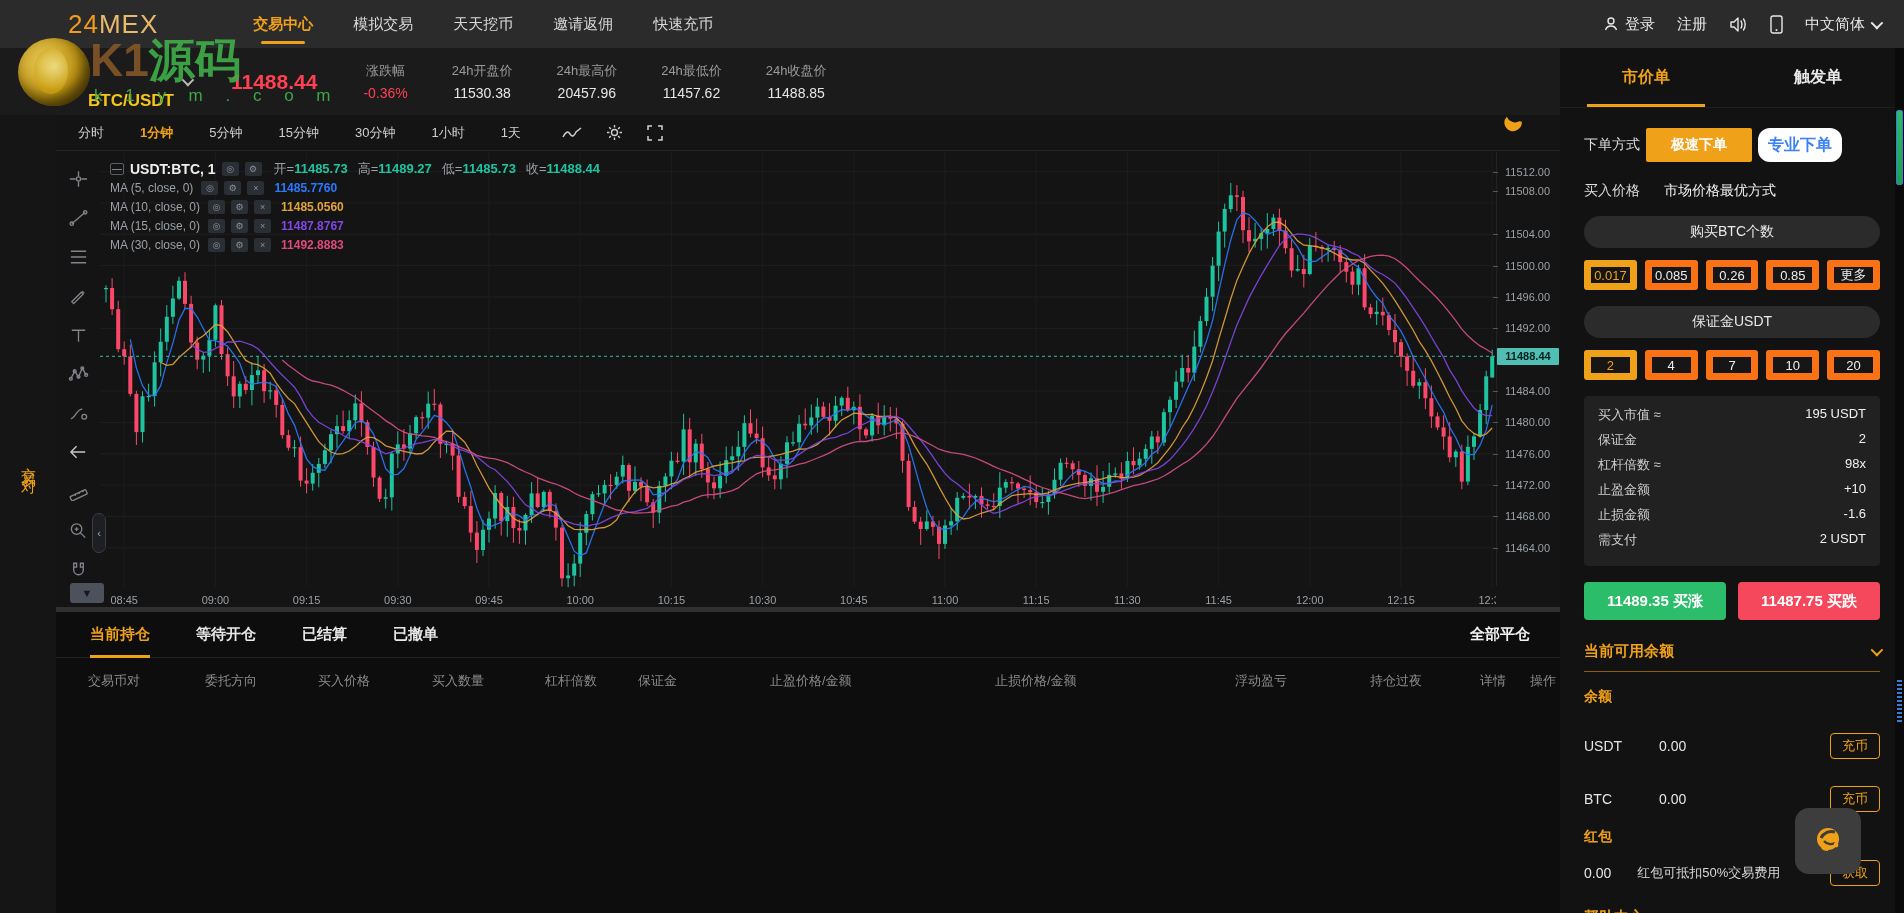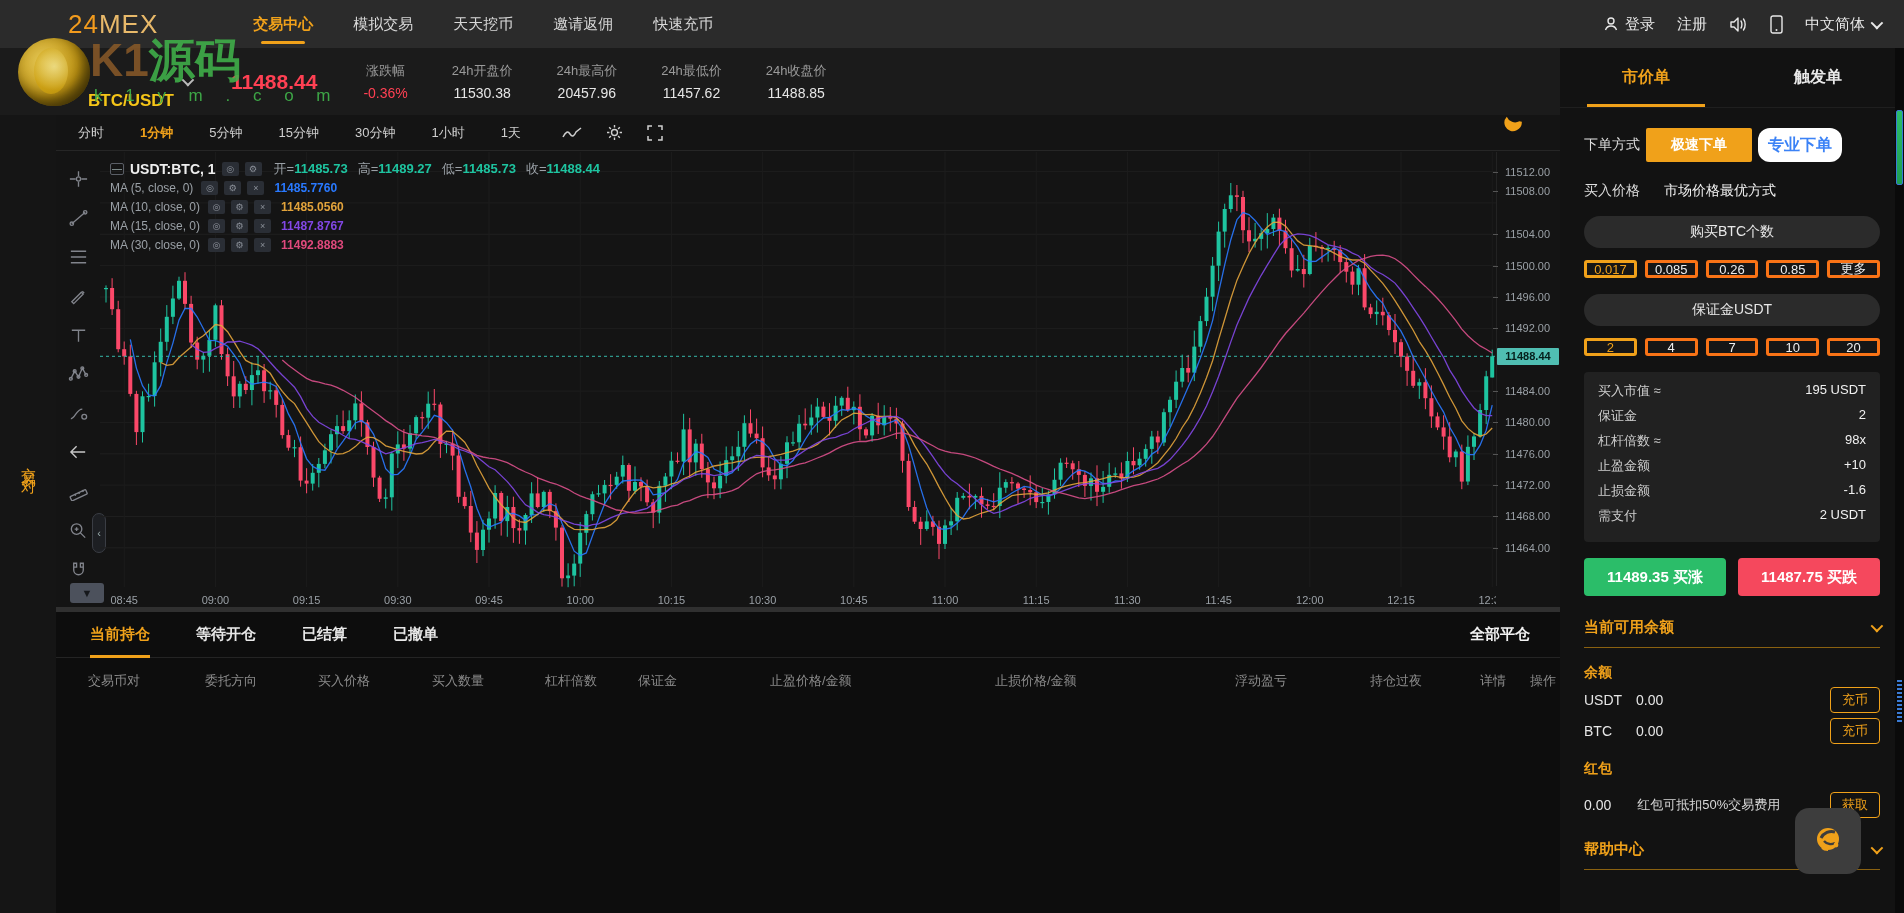--- a/index.html
+++ b/index.html
@@ -111,38 +111,38 @@
   .lab { font-size:14px; color:#dcdcdc; white-space:nowrap; }
   .btn-fast { width:106px; height:34px; background:#f0a11a; color:#fff; font-size:14px; font-weight:bold;
     border:none; border-radius:2px; cursor:pointer;text-align:center; }
   .btn-pro { width:84px; height:34px; background:#fff; color:#3b82f6; font-size:16px; font-weight:bold;
     border:none; border-radius:12px; cursor:pointer; }
   .row-price { display:flex; align-items:center; gap:24px; margin-top:20px; }
   .row-price .v { color:#f0f0f0; font-size:14px; }
   .pill { margin-top:16px; height:32px; background:#2b2b2b; border-radius:16px; display:flex;
     align-items:center; justify-content:center; color:#e8e8e8; font-size:14px; cursor:pointer; }
   .chips { display:flex; gap:8px; margin-top:12px; }
-  .chip { flex:1; height:18px; background:#161616; border:3px solid #f97316; border-radius:3px;
+  .chip { flex:1; height:30px; background:#161616; border:7px solid #f97316; border-radius:3px;
     color:#eee; font-size:13px; display:flex; align-items:center; justify-content:center; cursor:pointer; }
   .chip.sel { border-color:#f0a11a; color:#f0a11a; }
   .info-box { margin-top:16px; background:#212121; border-radius:4px; padding:10px 14px; }
   .info-row { display:flex; justify-content:space-between; height:25px; align-items:flex-start; }
   .info-row .il { color:#cfcfcf; font-size:13px; }
   .info-row .iv { color:#f0f0f0; font-size:13px; }
   .trade-btns { display:flex; gap:12px; margin-top:16px; }
   .btn-up { flex:1; height:38px; background:#2bbd69; border:none; border-radius:4px; color:#fff;
     font-size:15px; font-weight:bold; cursor:pointer; }
   .btn-down { flex:1; height:38px; background:#f5485d; border:none; border-radius:4px; color:#fff;
     font-size:15px; font-weight:bold; cursor:pointer; }
   .sec-head { margin-top:22px; display:flex; justify-content:space-between; align-items:center;
     padding-bottom:10px; border-bottom:1px solid #8a6110; }
   .sec-head .t { color:#f0a11a; font-size:15px; font-weight:bold; }
   .sec-head .chev { color:#f0a11a; }
   .sub-head { color:#f0a11a; font-size:14px; font-weight:bold; margin-top:16px; }
-  .bal-row { display:flex; align-items:center; margin-top:5px; position:relative; height:26px; }
+  .bal-row { display:flex; align-items:center; margin-top:27px; position:relative; height:26px;gap:23px; }
   .bal-row .coin { width:52px; color:#e6e6e6; font-size:14px; }
   .bal-row .amt { color:#e6e6e6; font-size:14px; }
   .mini-btn { position:absolute; right:0; border:1px solid #f0a11a; color:#f0a11a; background:transparent;
     font-size:13px; padding:3px 11px; border-radius:4px; cursor:pointer; }
   .rp-row { display:flex; align-items:center; margin-top:14px; position:relative; height:26px; gap:26px; }
   .rp-row .amt { color:#e6e6e6; font-size:14px; }
   .rp-row .desc { color:#d8d8d8; font-size:13px; }
   .cs-btn { position:absolute; left:235px; top:760px; width:66px; height:66px; background:#3d3d3d;
     border-radius:14px; display:flex; align-items:center; justify-content:center; cursor:pointer; z-index:10; }
 

